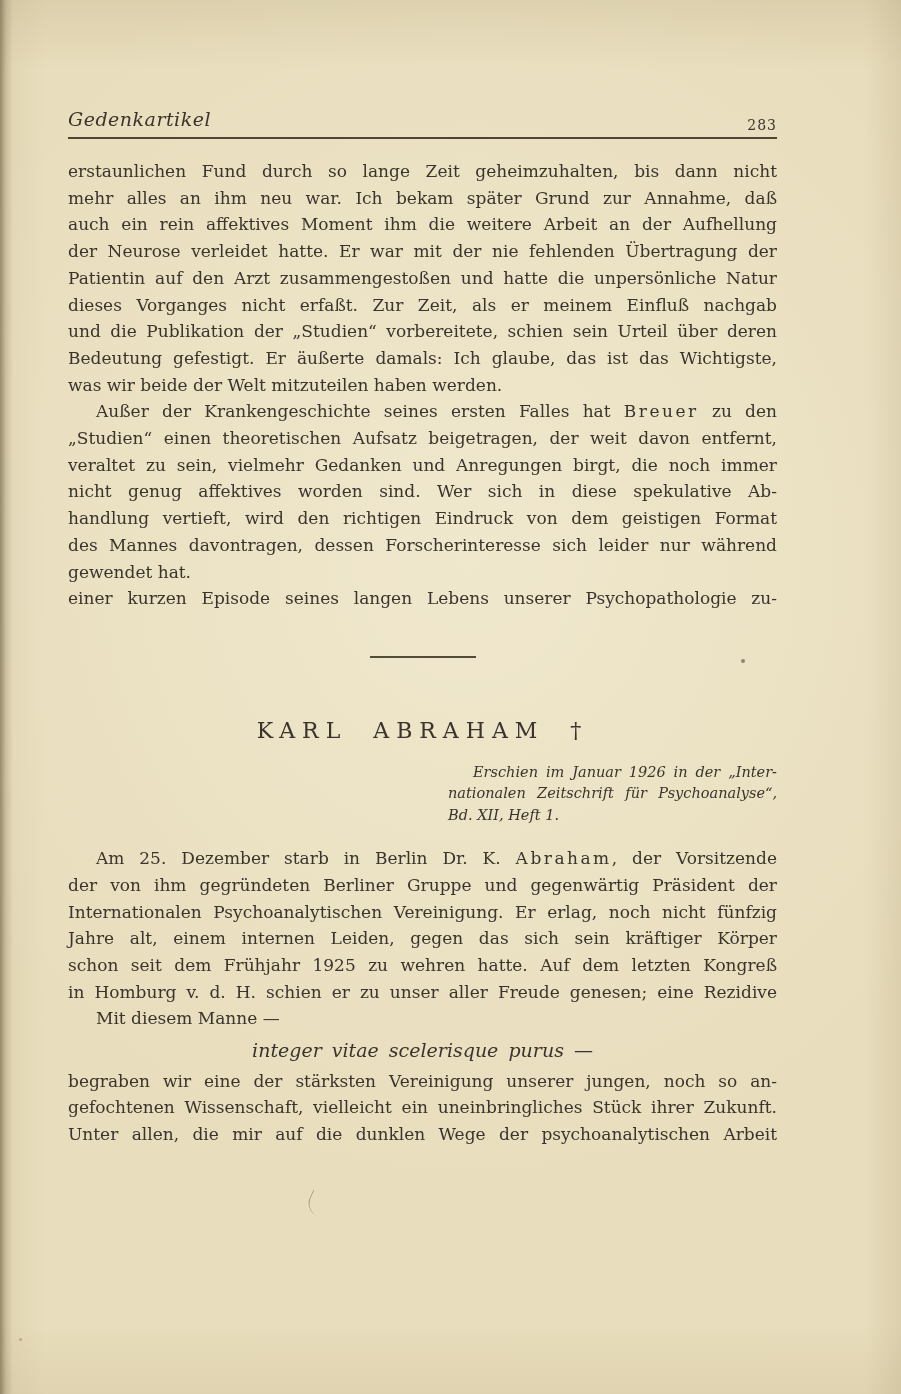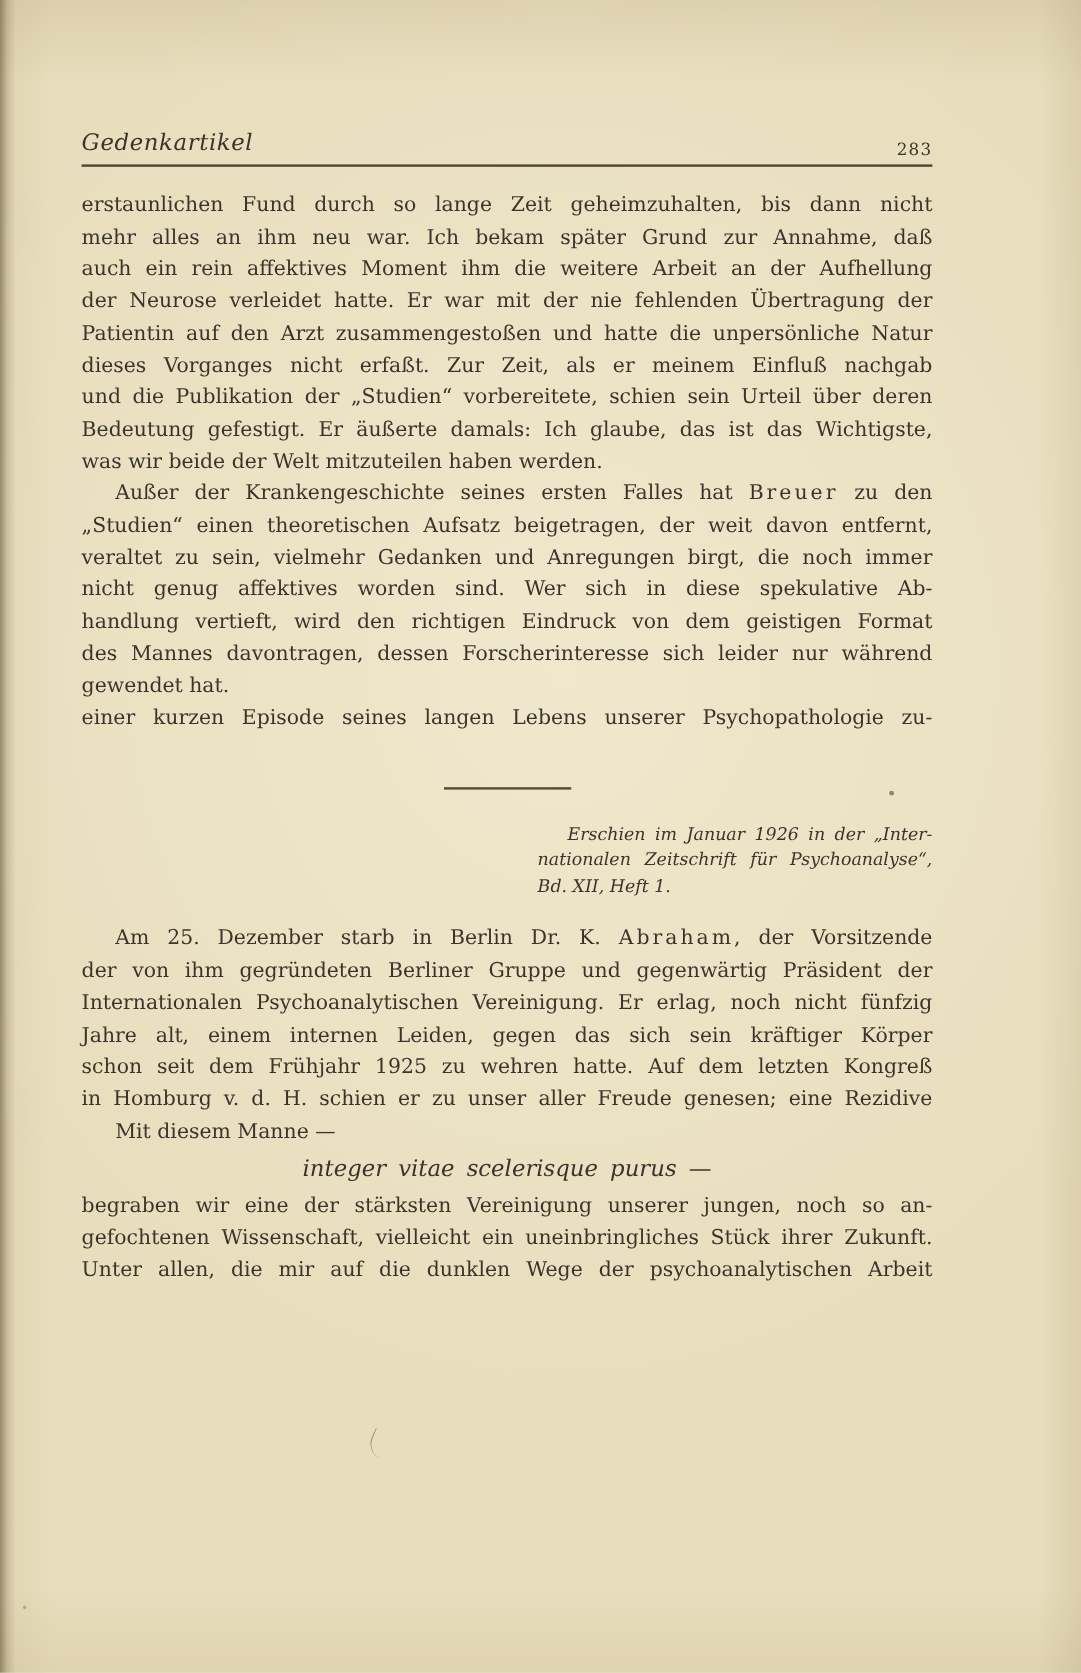--- a/index.html
+++ b/index.html
@@ -52,21 +52,21 @@
   }
 
   .memorial-heading {
     margin-top:60px;
     text-align:center;
     font-size:22px; letter-spacing:7px; word-spacing:12px;
     white-space:nowrap;
   }
 
   .citation {
-    margin-top:28px; margin-left:380px; width:329px;
+    margin-top:17px; margin-left:380px; width:329px;
     font-style:italic; font-size:14.5px; line-height:21.5px;
   }
   .citation .line.j { text-align:justify; text-align-last:justify; }
   .citation .line.ind { text-indent:25px; }
 
   .para3 { margin-top:19px; }
 
   .quote-line {
     margin-top:5px;
     text-align:center; font-style:italic; font-size:19px;
@@ -115,20 +115,21 @@
         <div class="line j"><span>veraltet zu sein, vielmehr Gedanken und Anregungen birgt, die noch immer</span></div>
         <div class="line j"><span>nicht genug affektives worden sind. Wer sich in diese spekulative Ab-</span></div>
         <div class="line j"><span>handlung vertieft, wird den richtigen Eindruck von dem geistigen Format</span></div>
         <div class="line j"><span>des Mannes davontragen, dessen Forscherinteresse sich leider nur während</span></div>
         <div class="line"><span>gewendet hat.</span></div>
         <div class="line j"><span>einer kurzen Episode seines langen Lebens unserer Psychopathologie zu-</span></div>
       </div>
 
     <div class="divider"></div>
 
+    <div class="memorial-heading">KARL ABRAHAM †</div>
 
     <div id="citation" class="citation">
         <div class="line j ind">Erschien im Januar 1926 in der „Inter-</div>
         <div class="line j">nationalen Zeitschrift für Psychoanalyse“,</div>
         <div class="line">Bd. XII, Heft 1.</div>
       </div>
 
     <div id="para3" class="para para3">
         <div class="line j ind"><span>Am 25. Dezember starb in Berlin Dr. K. </span><span class="sperr">Abraham</span><span>, der Vorsitzende</span></div>
         <div class="line j"><span>der von ihm gegründeten Berliner Gruppe und gegenwärtig Präsident der</span></div>

